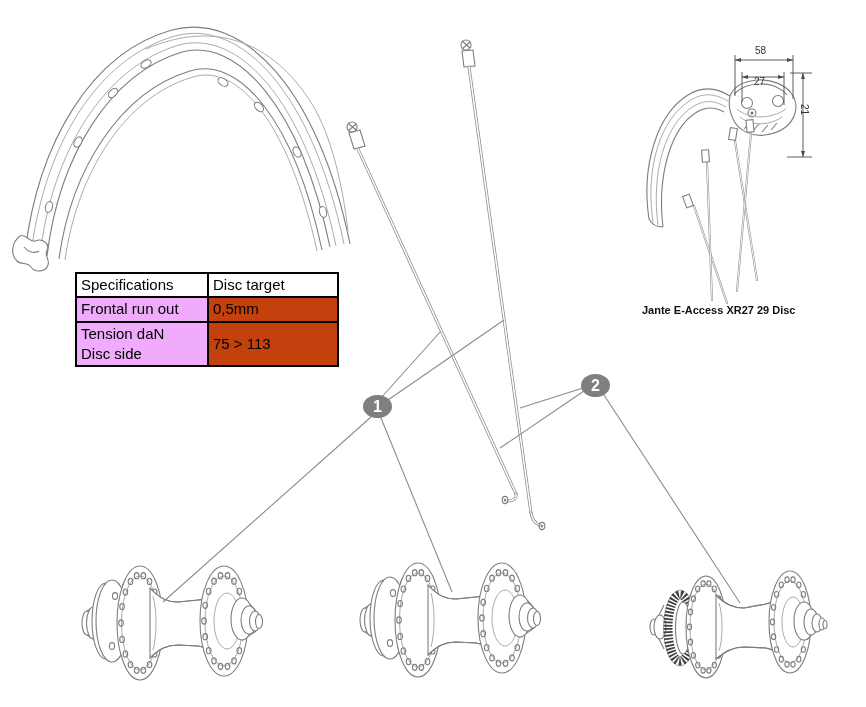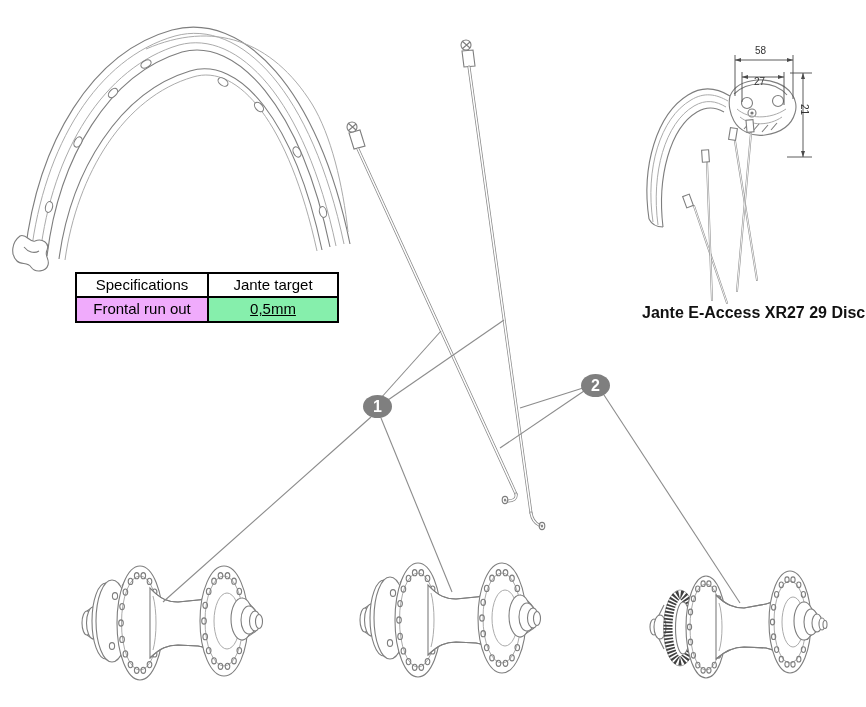--- a/index.html
+++ b/index.html
@@ -11,32 +11,32 @@
   .wfill{fill:#fff;}
   .callout-line{stroke:#8c8c8c;stroke-width:1.1;}
   .shaft{stroke:#8a8a8a;stroke-width:3;fill:none;stroke-linecap:round;}
   .shaft-core{stroke:#fff;stroke-width:1.5;fill:none;stroke-linecap:round;}
   .shaft2{stroke:#8a8a8a;stroke-width:2;fill:none;stroke-linecap:round;}
   .shaft2-core{stroke:#fff;stroke-width:0.9;fill:none;stroke-linecap:round;}
   .dimfill{fill:#4a4a4a;stroke:none;}
   .serration{stroke:#3f3f3f;stroke-width:9;stroke-dasharray:1.8 1.5;fill:none;}
 
   #spec-table{position:absolute;left:75px;top:272px;border-collapse:collapse;table-layout:fixed;}
-  #spec-table td{border:2px solid #000;font-size:15px;color:#000;padding:1px 4px;white-space:nowrap;line-height:1.35;text-align:center;}
+  #spec-table td{border:2px solid #000;font-size:15px;color:#000;padding:1px 4px;white-space:nowrap;line-height:1.35;}
   #spec-table .c1{width:122px;background:#f0abfc;}
   #spec-table .c2{width:120px;}
-  #spec-table tr.hl td.c2{background:#86efac;text-decoration:underline;}
+  #spec-table tr.hl td.c2{background:#c2410c;}
   #spec-table tr.hd td{background:#fff;}
 
   .callout{position:absolute;width:29px;height:23px;border-radius:50%;background:#7F7F7F;color:#fff;
            font-size:16px;font-weight:bold;display:flex;align-items:center;justify-content:center;}
   #callout-1{left:363px;top:395px;}
   #callout-2{left:581px;top:374px;}
 
-  #rim-caption{position:absolute;left:642px;top:304px;font-size:16px;font-weight:bold;color:#111;white-space:nowrap;}
+  #rim-caption{position:absolute;left:642px;top:304px;font-size:11px;font-weight:bold;color:#111;white-space:nowrap;}
 
   .dim-label{position:absolute;font-size:10px;color:#333;white-space:nowrap;}
   #dim-34{left:755px;top:45px;}
   #dim-27{left:754px;top:76px;}
   #dim-21{left:799px;top:104px;transform:rotate(90deg);transform-origin:center;}
 </style>
 </head>
 <body>
 
 <svg width="866" height="707" viewBox="0 0 866 707">
@@ -275,26 +275,33 @@
     <line class="callout-line" x1="583" y1="388" x2="520" y2="408"></line>
     <line class="callout-line" x1="584" y1="391" x2="500" y2="448"></line>
     <line class="callout-line" x1="604" y1="395" x2="740" y2="603"></line>
   </g>
 </svg>
 
 <table id="spec-table">
   <tbody>
       <tr class="hd">
     <td class="c1">Specifications</td>
-    <td class="c2">Jante target</td>
+    <td class="c2">Disc target</td>
   </tr>
   <tr class="hl">
     <td class="c1">Frontal run out</td>
     <td class="c2">0,5mm</td>
   </tr>
+  <tr class="hl">
+    <td class="c1">
+      <div>Tension daN</div>
+      <div>Disc side</div>
+    </td>
+    <td class="c2">75 &gt; 113</td>
+  </tr>
 </tbody>
   </table>
 
 <div class="callout" id="callout-1">1</div>
 <div class="callout" id="callout-2">2</div>
 
 <div id="rim-caption">Jante E-Access XR27 29 Disc</div>
 <span class="dim-label" id="dim-34">58</span>
 <span class="dim-label" id="dim-27">27</span>
 <span class="dim-label" id="dim-21">21</span>

